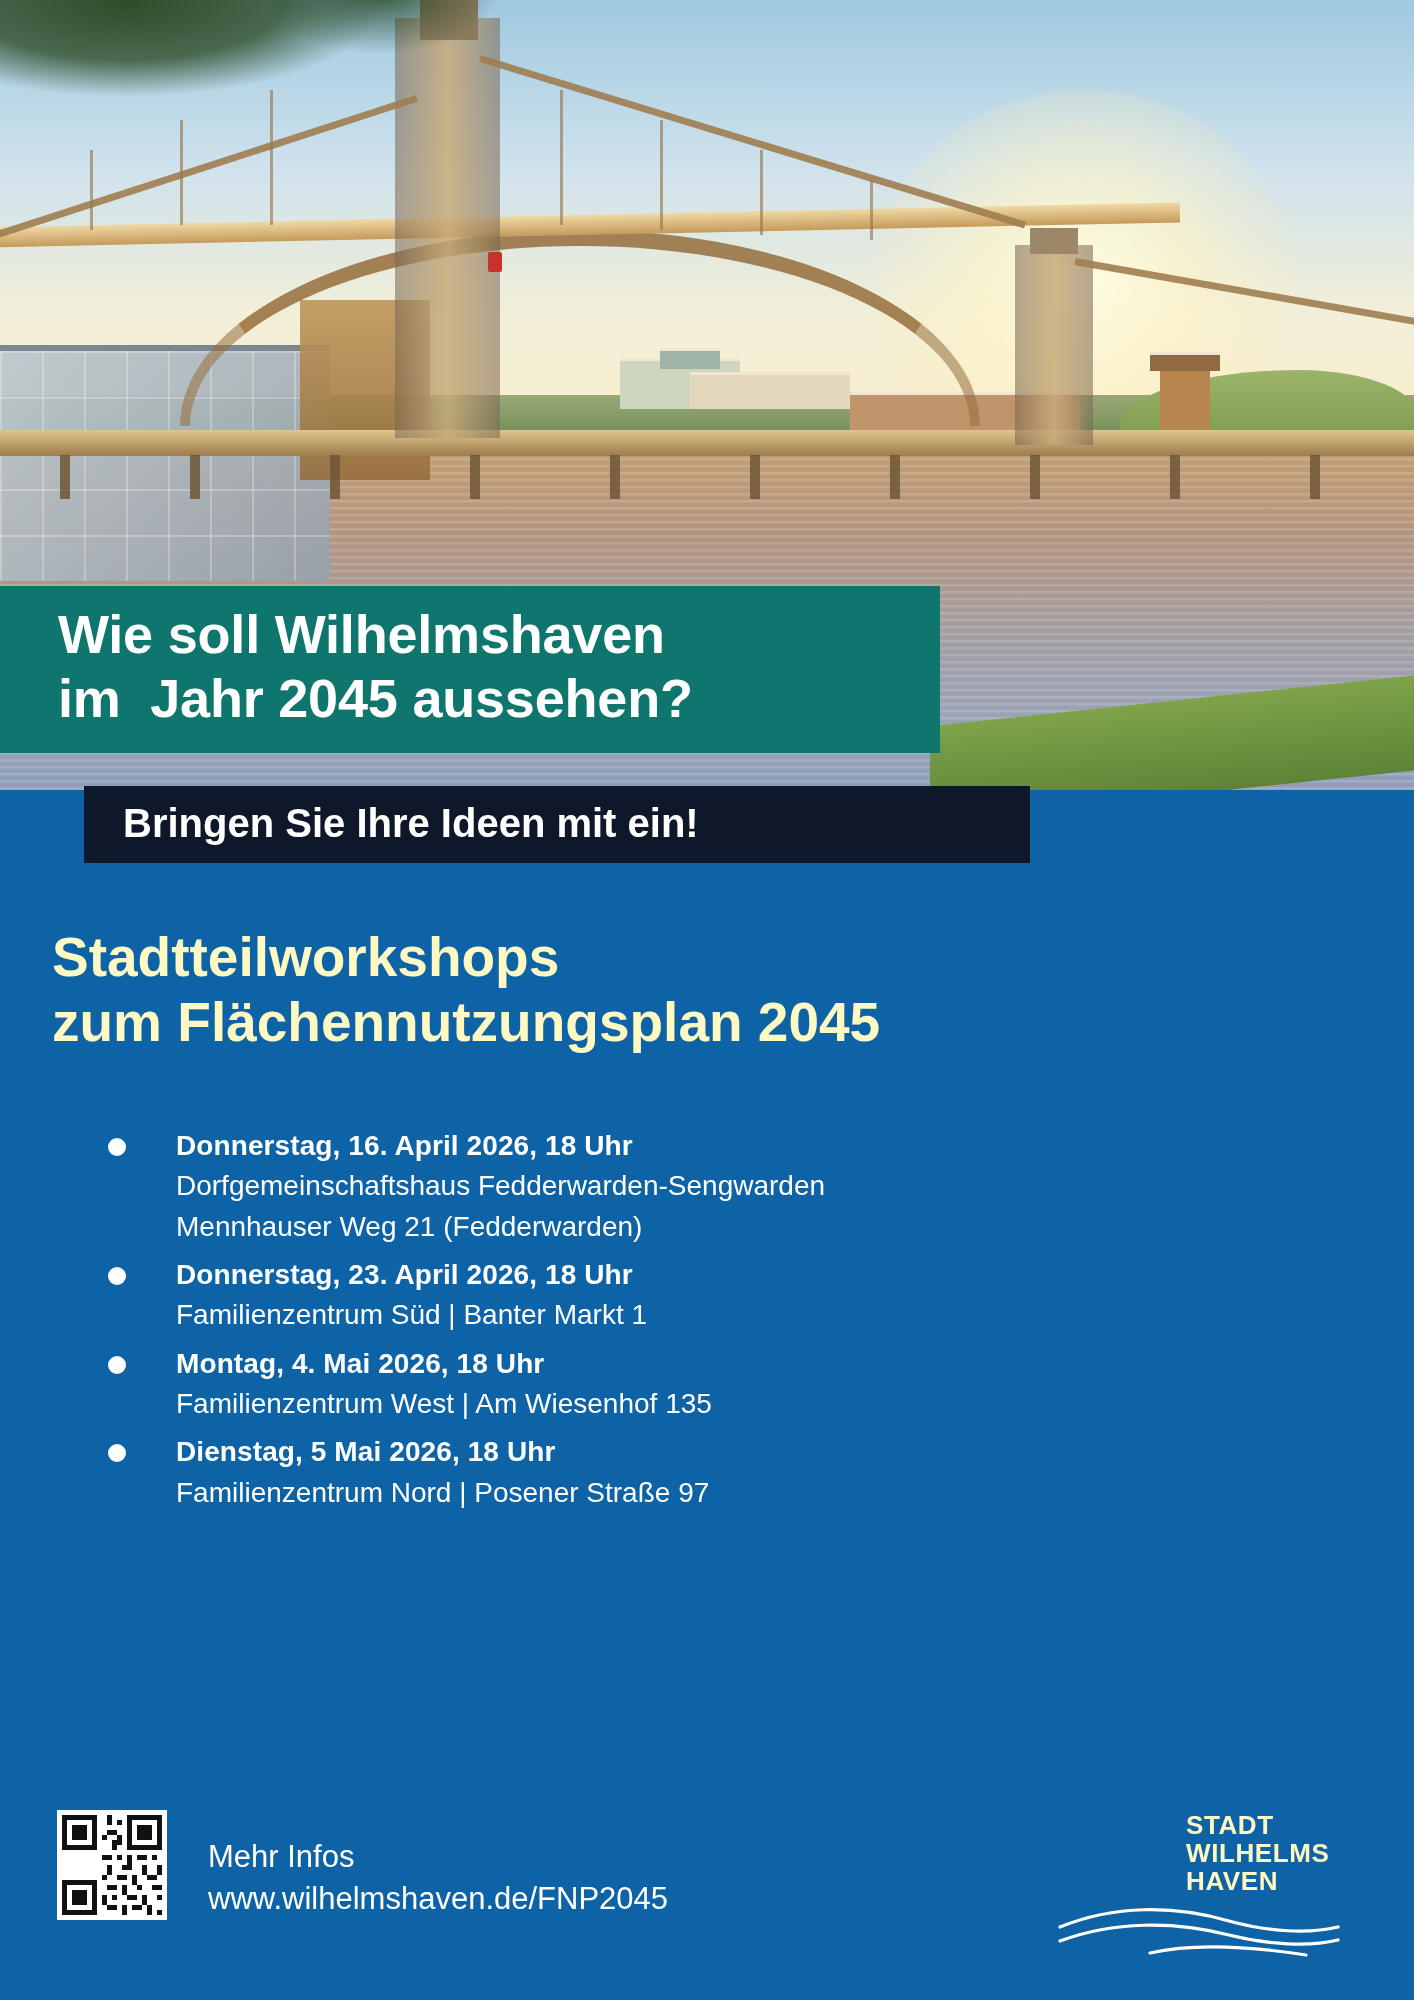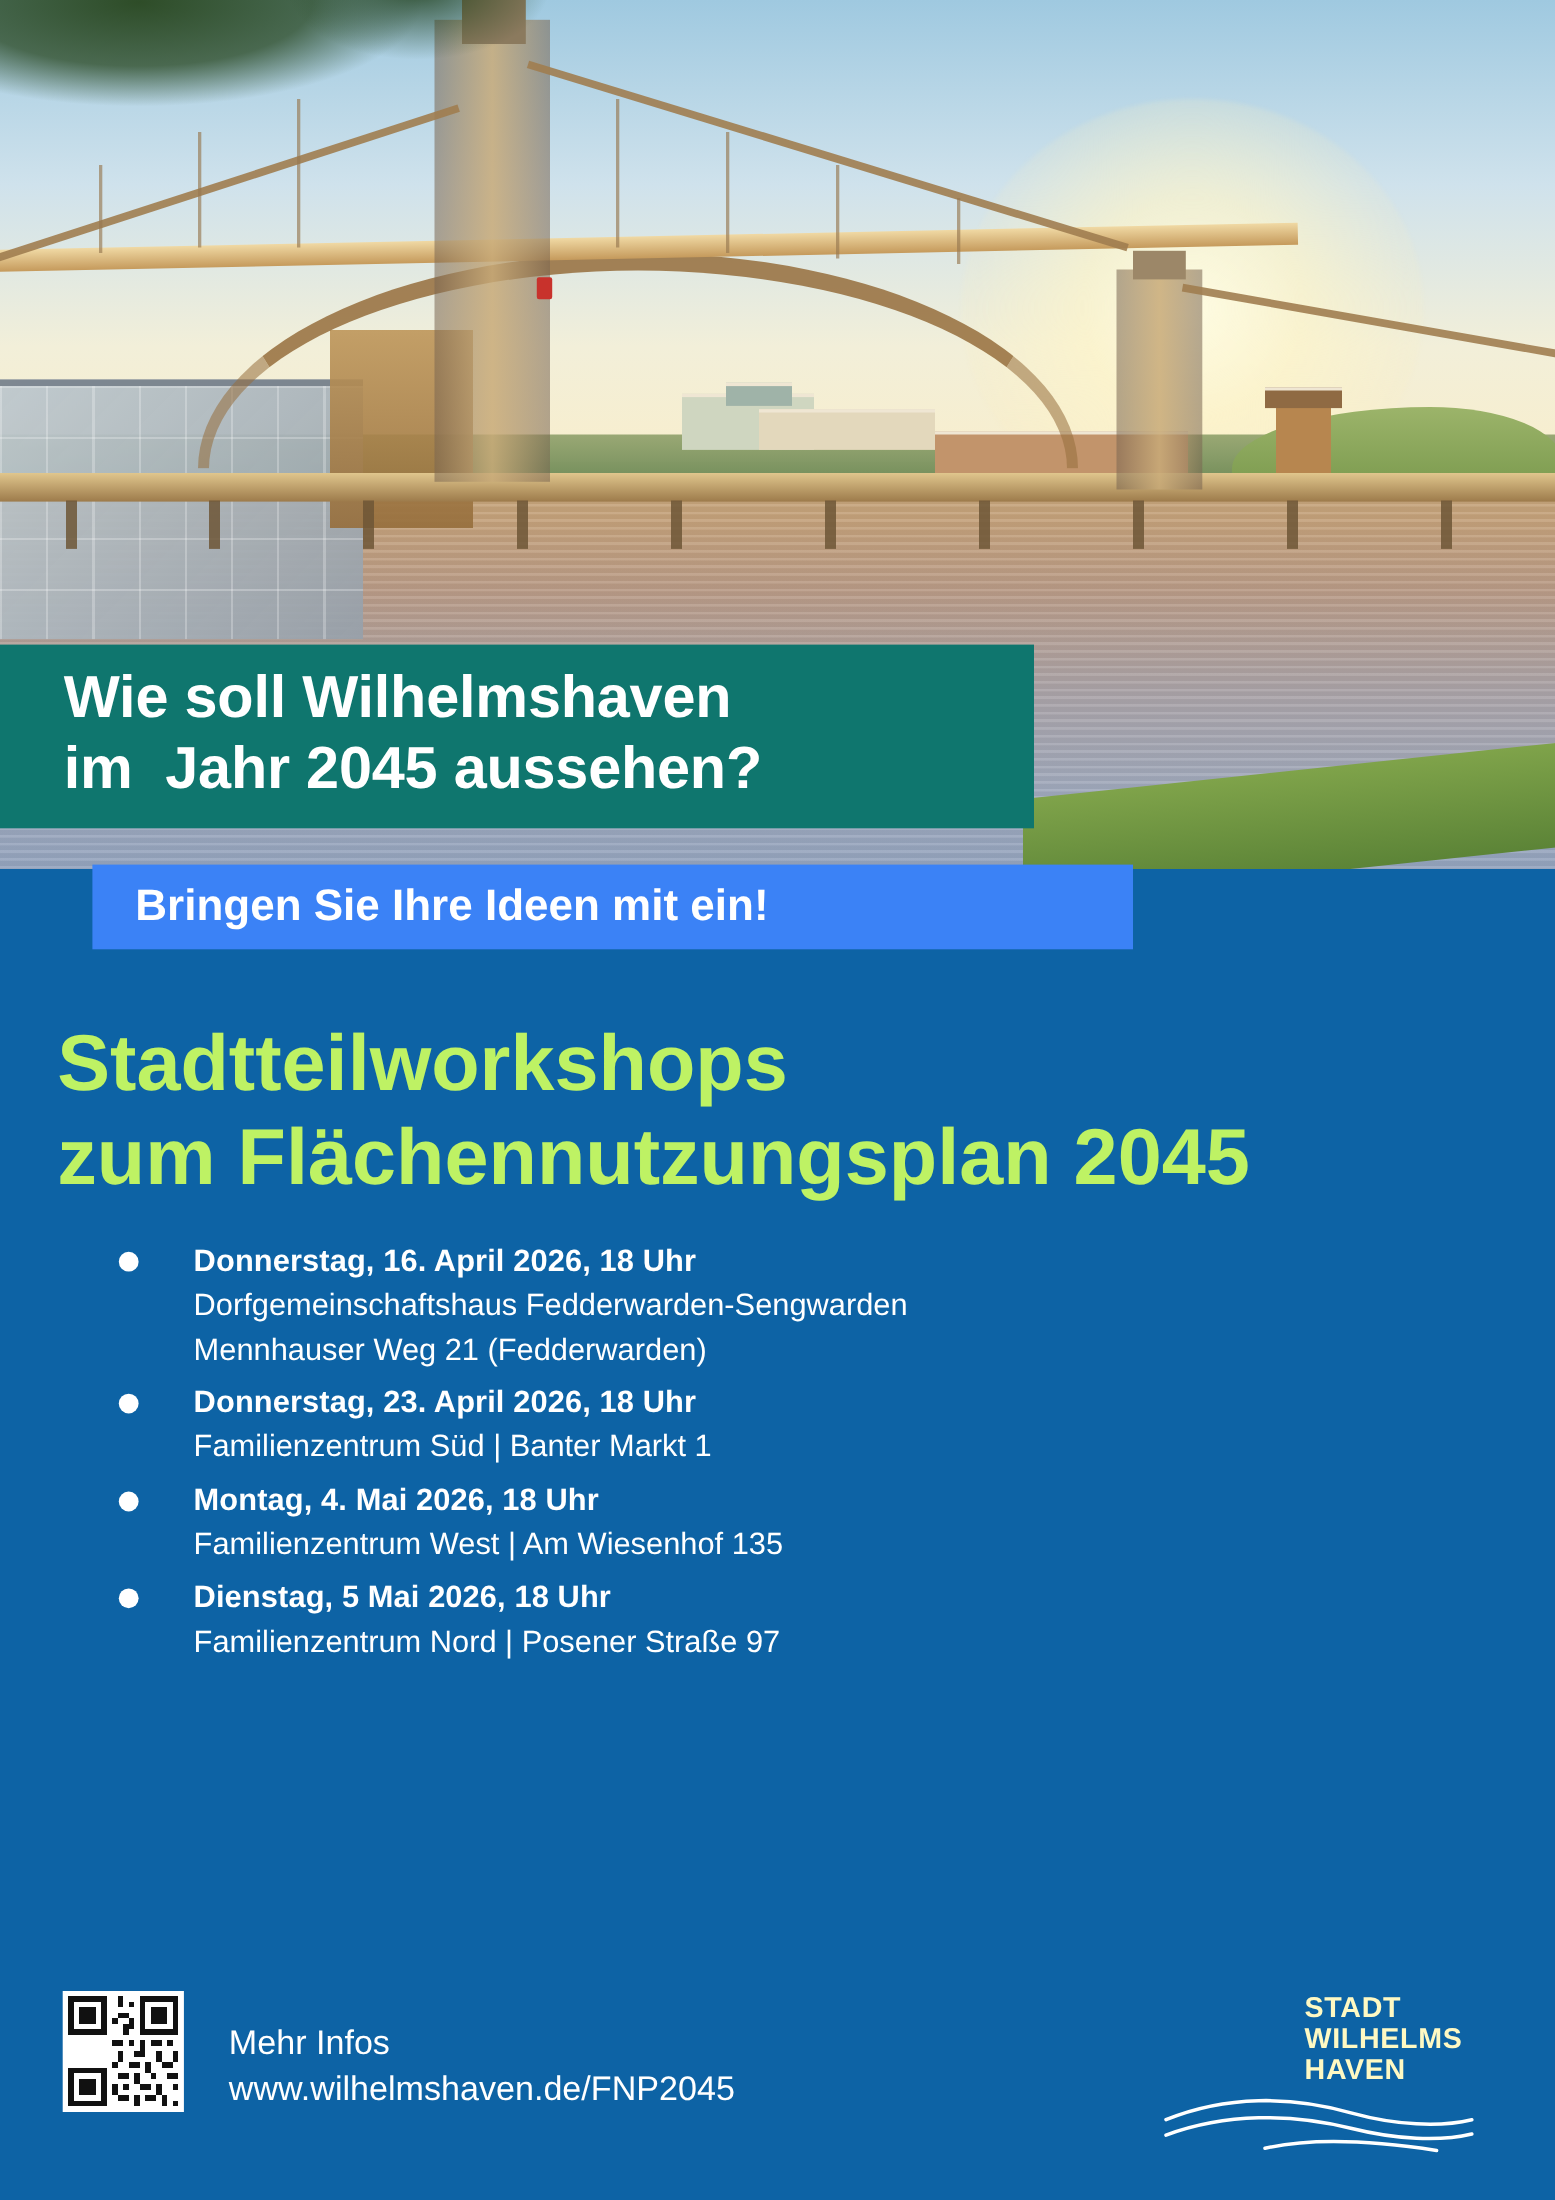--- a/index.html
+++ b/index.html
@@ -161,21 +161,21 @@
     font-weight: bold;
     line-height: 1.19;
     padding-left: 58px;
     letter-spacing: -0.2px;
     white-space: pre;
   }
   .band-sub {
     position: absolute;
     left: 84px; top: 786px;
     width: 946px;
-    background: #3b82f6;
+    background: #0f172a;
     padding: 13px 0 16px 0;
   }
   .band-sub .line {
     color: #ffffff;
     font-size: 40px;
     font-weight: bold;
     line-height: 1.2;
     padding-left: 39px;
   }
 
@@ -185,22 +185,22 @@
     left: 0; top: 782px;
     width: 1414px;
     height: 1218px;
     background: #0d63a5;
     z-index: -1;
   }
   .title {
     position: absolute;
     left: 52px; top: 925px;
     width: 1300px;
-    color: #bef264;
-    font-size: 72px;
+    color: #fef9c3;
+    font-size: 55px;
     font-weight: bold;
     line-height: 1.18;
   }
   .title .l2 { display:block; }
 
   .events {
     position: absolute;
     left: 108px; top: 1126px;
     width: 1250px;
   }

